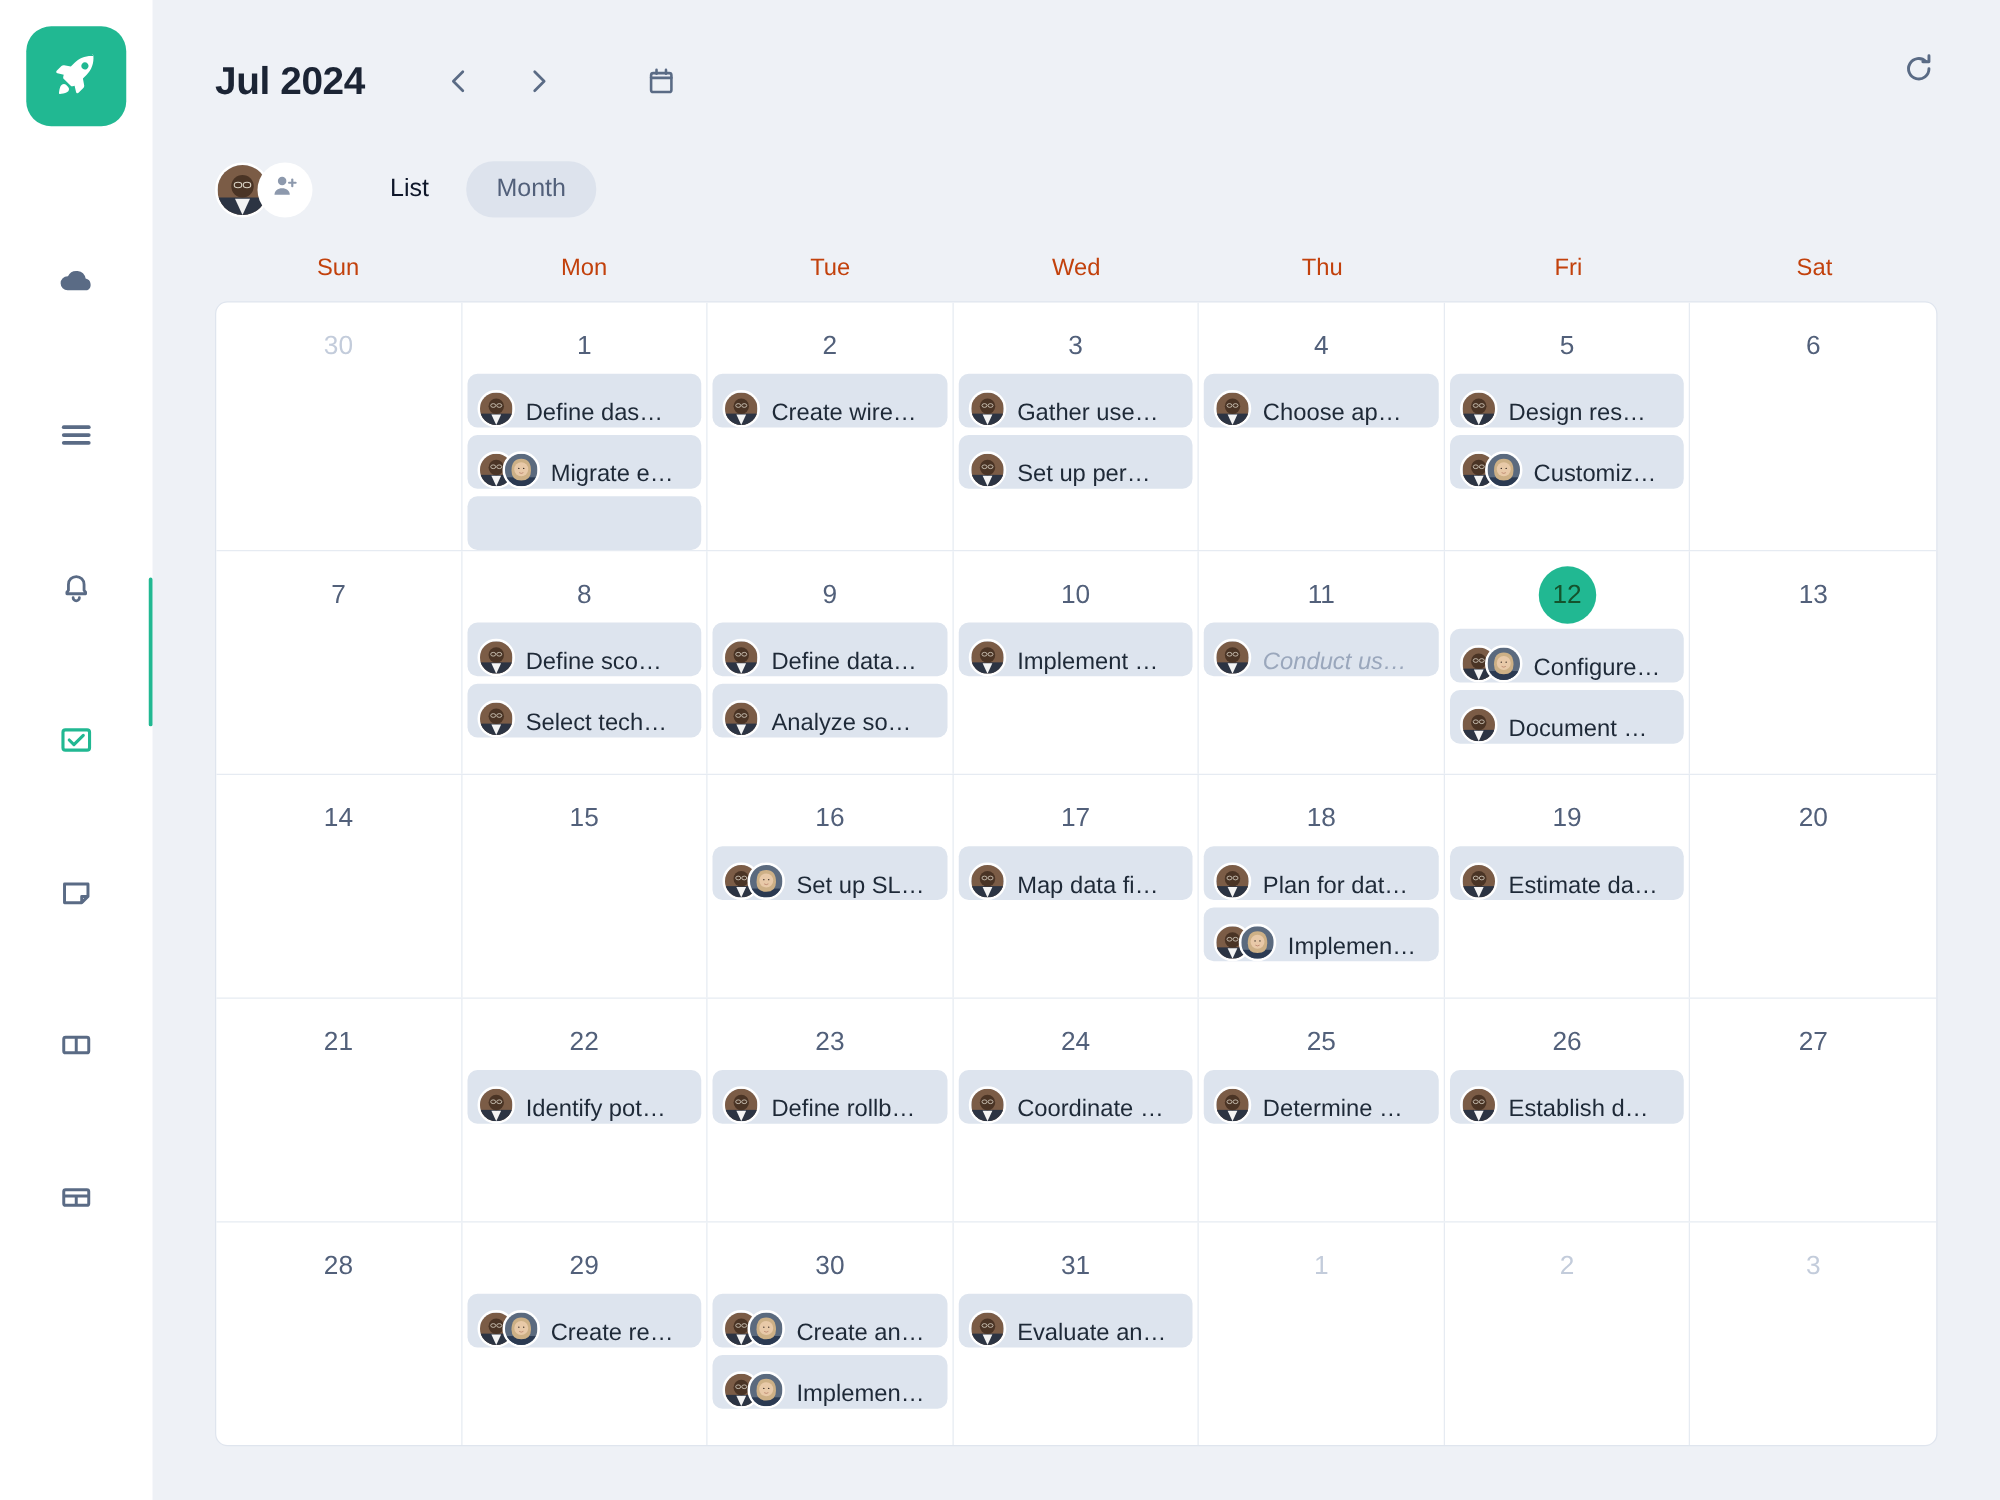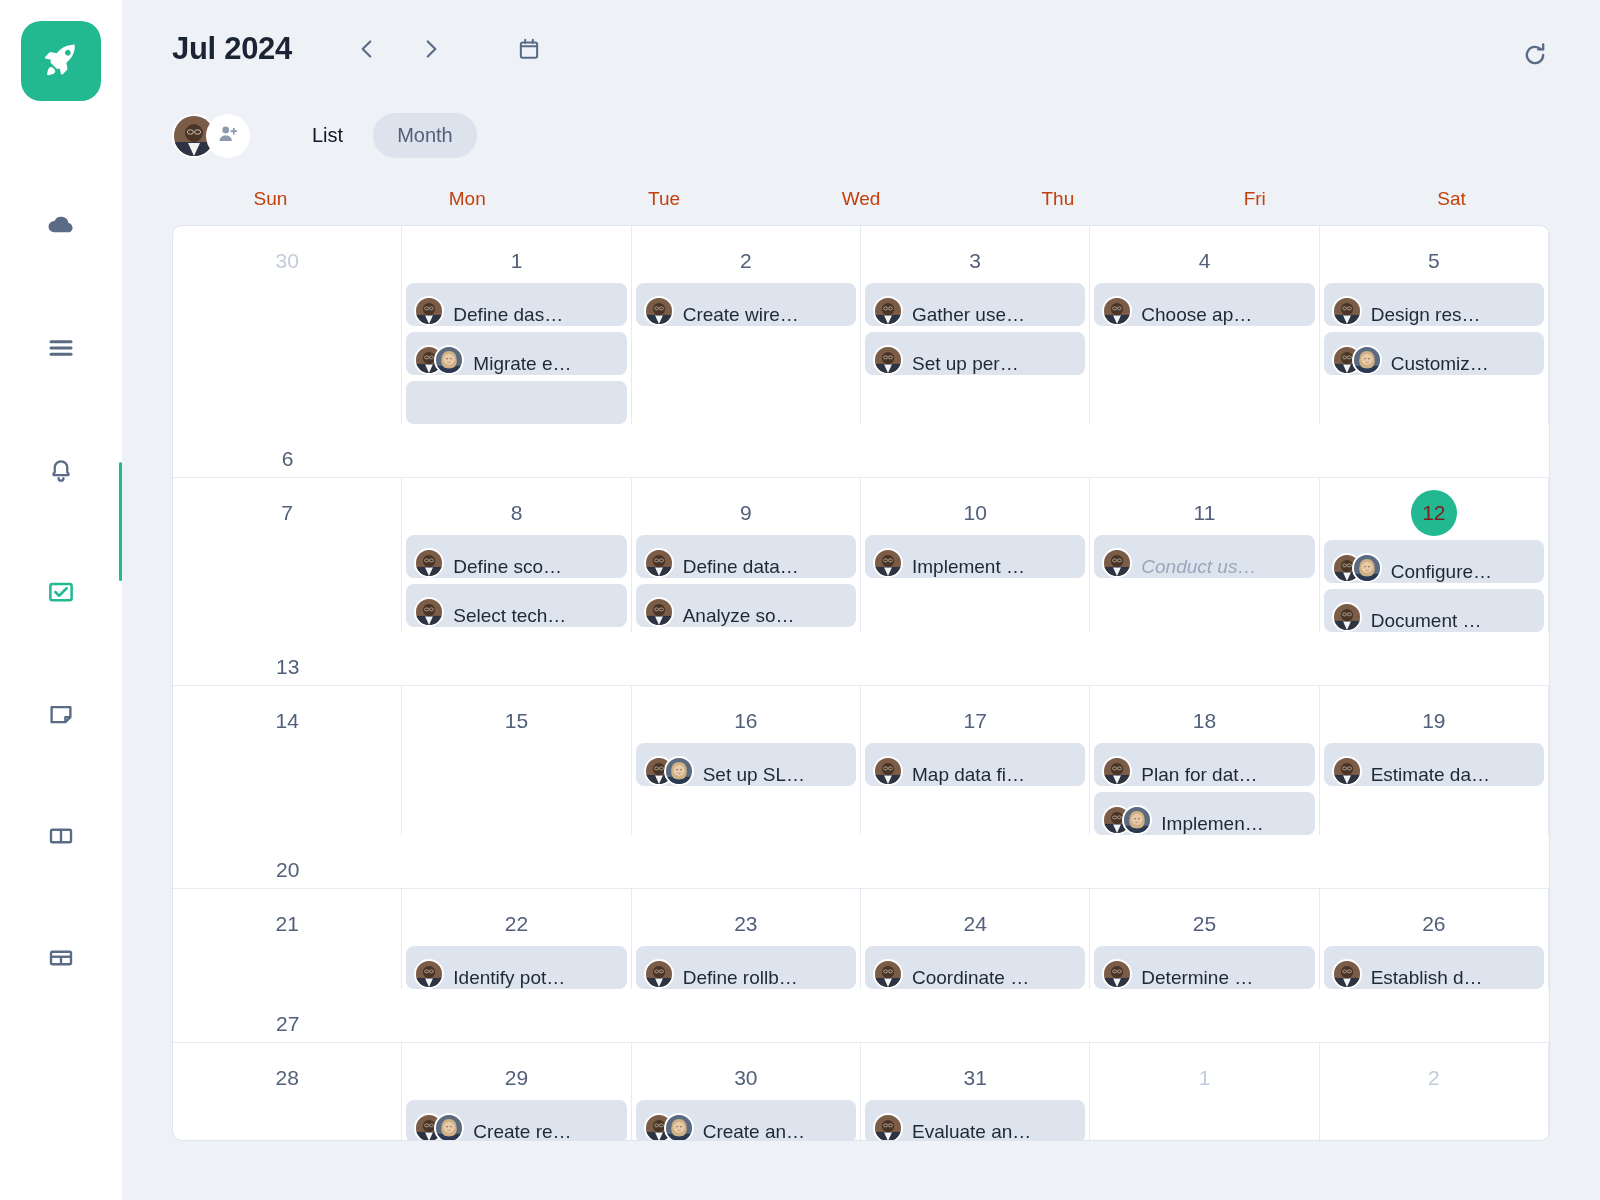--- a/index.html
+++ b/index.html
@@ -37,21 +37,21 @@
   .nav-item.active { color: #21b892; }
   .accent-bar {
     position: absolute;
     left: 119px; top: 462px;
     width: 3px; height: 119px;
     background: #21b892;
     border-radius: 2px;
   }
 
   
-  .main { flex: 1; height: 868px; position: relative; padding: 0 50px; }
+  .main { flex: 1; height: 868px; position: relative; padding: 16px 50px; }
 
   .topbar {
     height: 98px;
     display: flex; align-items: center;
   }
   .month-title {
     font-size: 31px; font-weight: bold; color: #1b2434;
     letter-spacing: -0.3px;
     margin-right: 60px;
   }
@@ -102,41 +102,41 @@
   
   .calendar {
     border: 1px solid #dfe5ee;
     border-radius: 10px;
     background: #ffffff;
     overflow: hidden;
     height: 916px;
     display: grid;
     grid-template-rows: repeat(5, 1fr);
   }
-  .week { display: grid; grid-template-columns: repeat(6, 1fr); }
+  .week { display: grid; grid-template-columns: repeat(7, 1fr); }
   .week + .week { border-top: 1px solid #e6ebf2; }
   .cell {
     position: relative;
     border-right: 1px solid #e6ebf2;
     padding: 0 6px;
     overflow: hidden;
   }
   .cell:last-child { border-right: none; }
   .daynum {
     text-align: center;
     font-size: 21px;
     color: #52607a;
     margin-top: 17px;
     height: 36px; line-height: 36px;
   }
   .daynum.muted { color: #c3ccdb; }
   .daynum.today {
     width: 46px; height: 46px; line-height: 46px;
     border-radius: 50%;
-    background: #21b892; color: #7f1d1d;
+    background: #21b892; color: #14532d;
     margin: 12px auto 0;
   }
   .chips { margin-top: 4px; display: flex; flex-direction: column; gap: 6px; }
   .chip {
     background: #dde4ee;
     border-radius: 8px;
     height: 43px;
     display: flex; align-items: flex-end;
     padding: 0 8px;
     min-width: 0;

